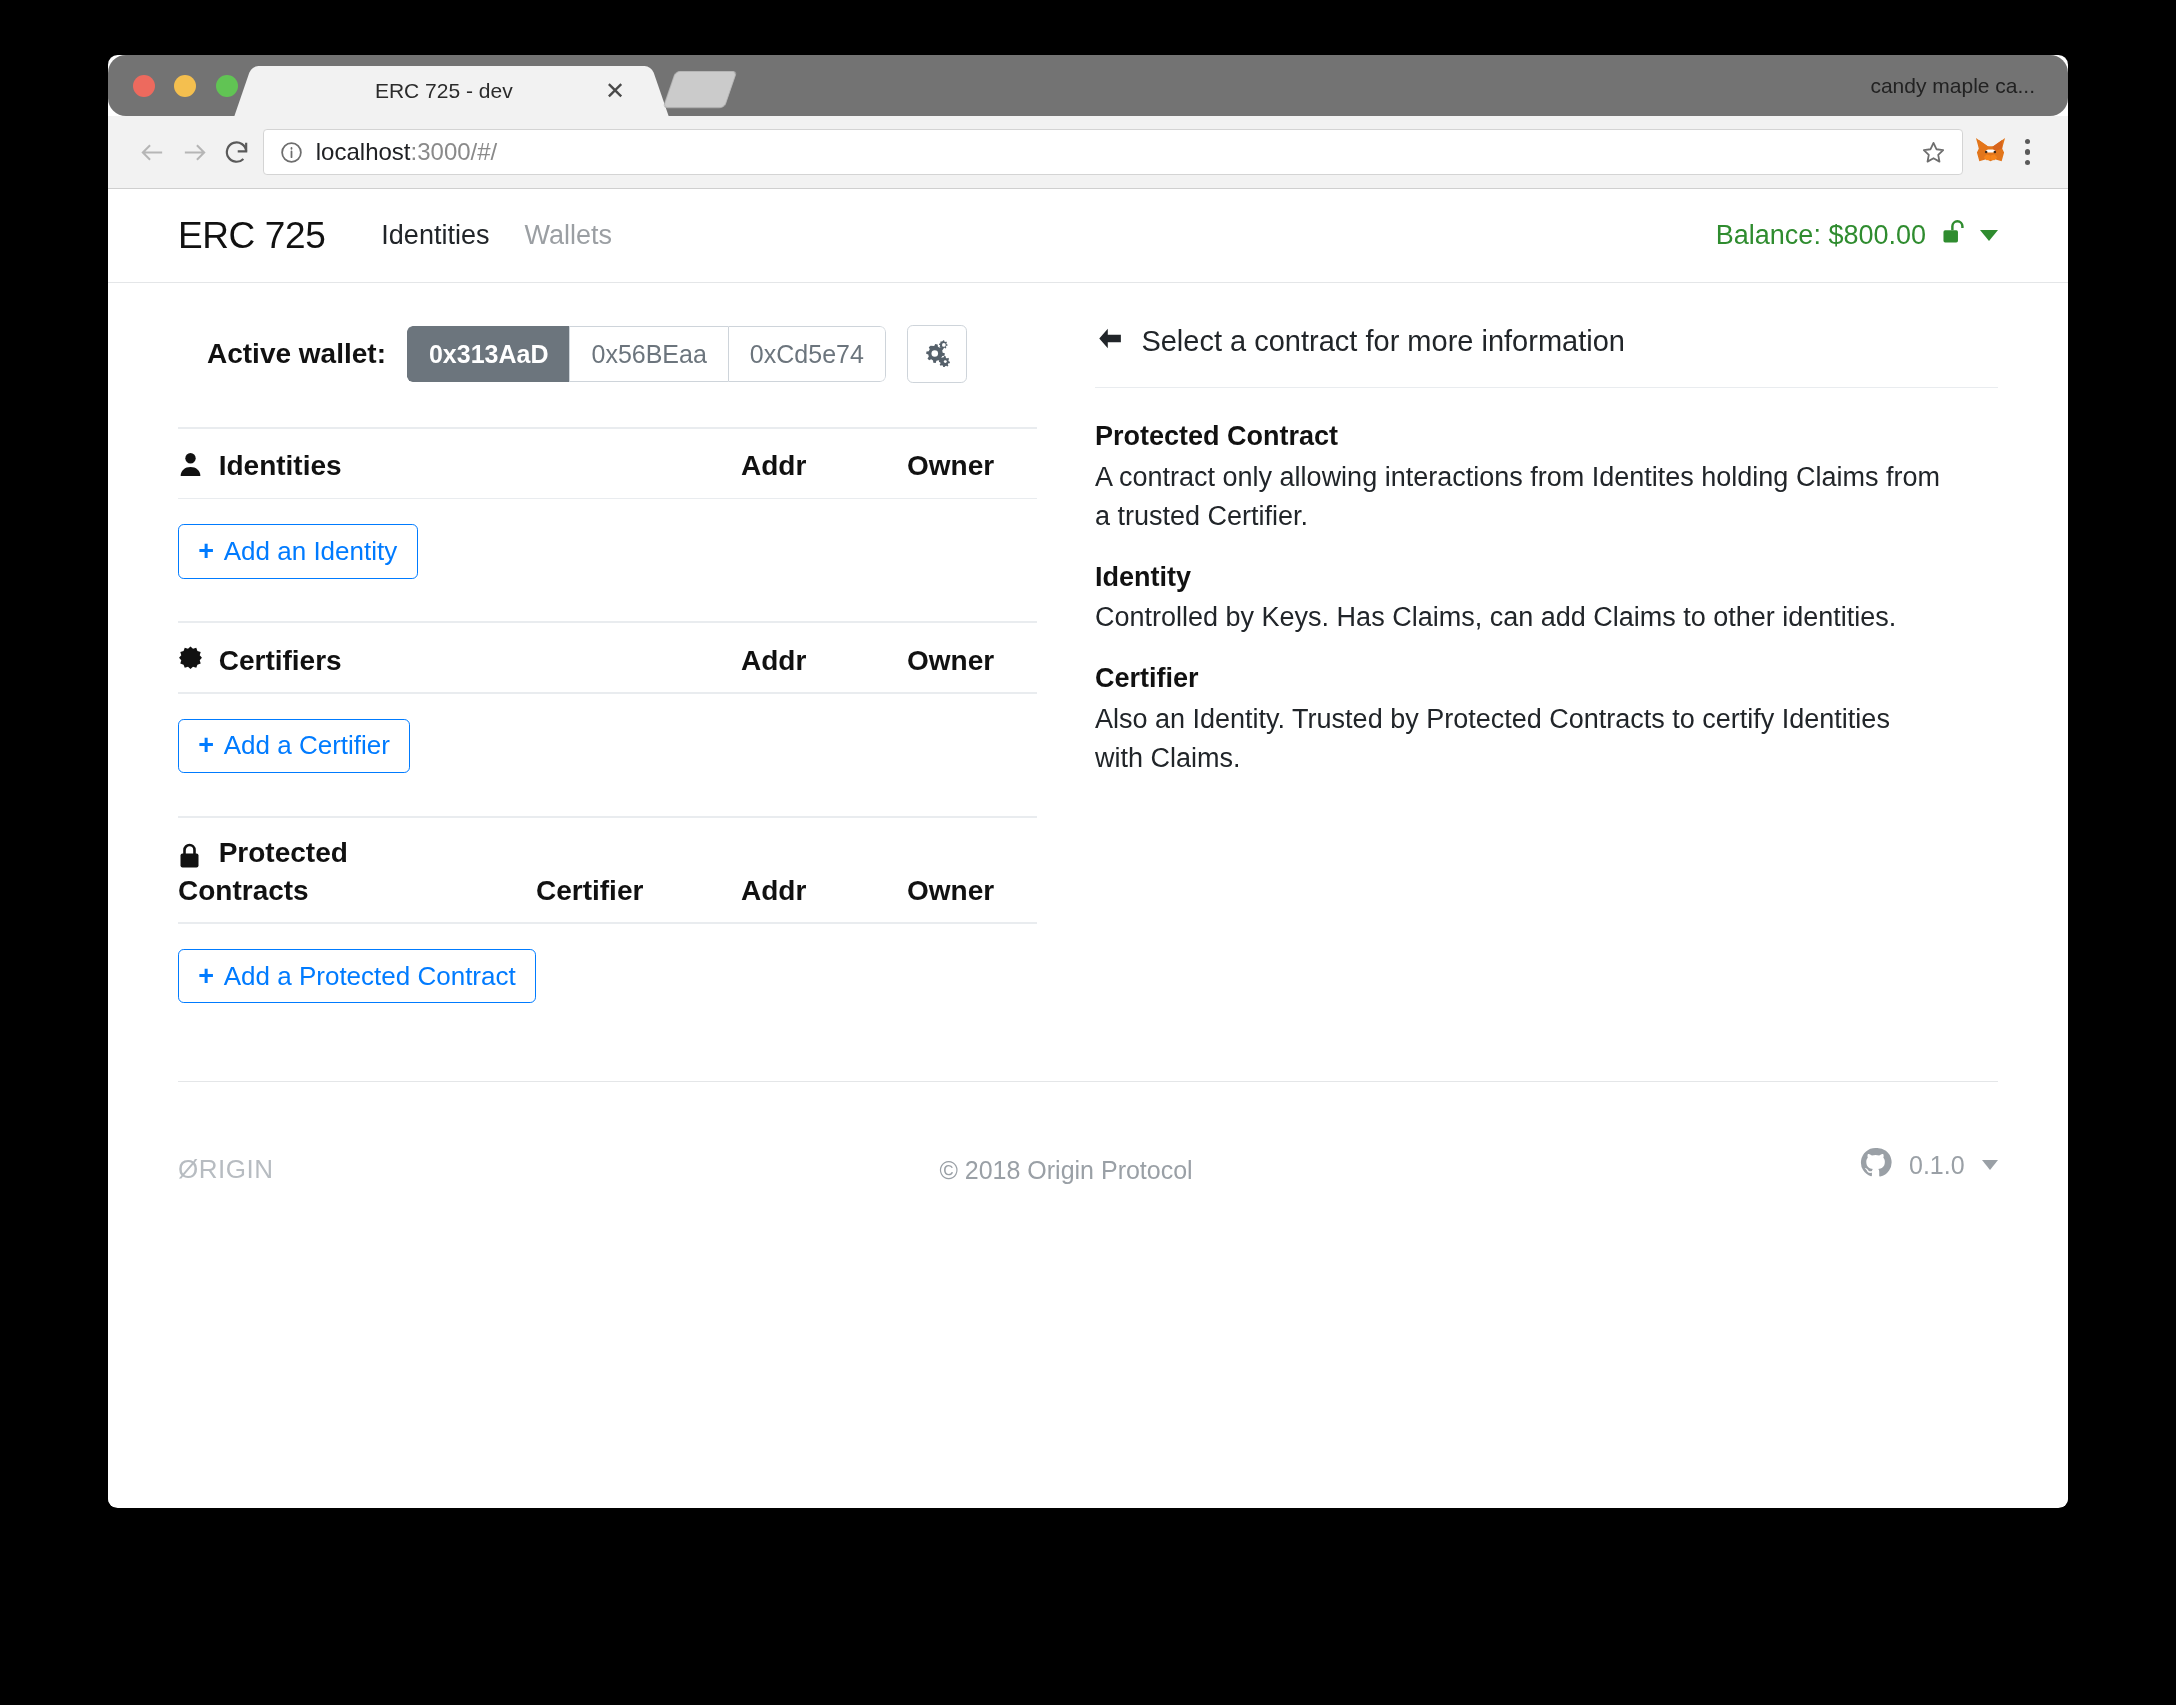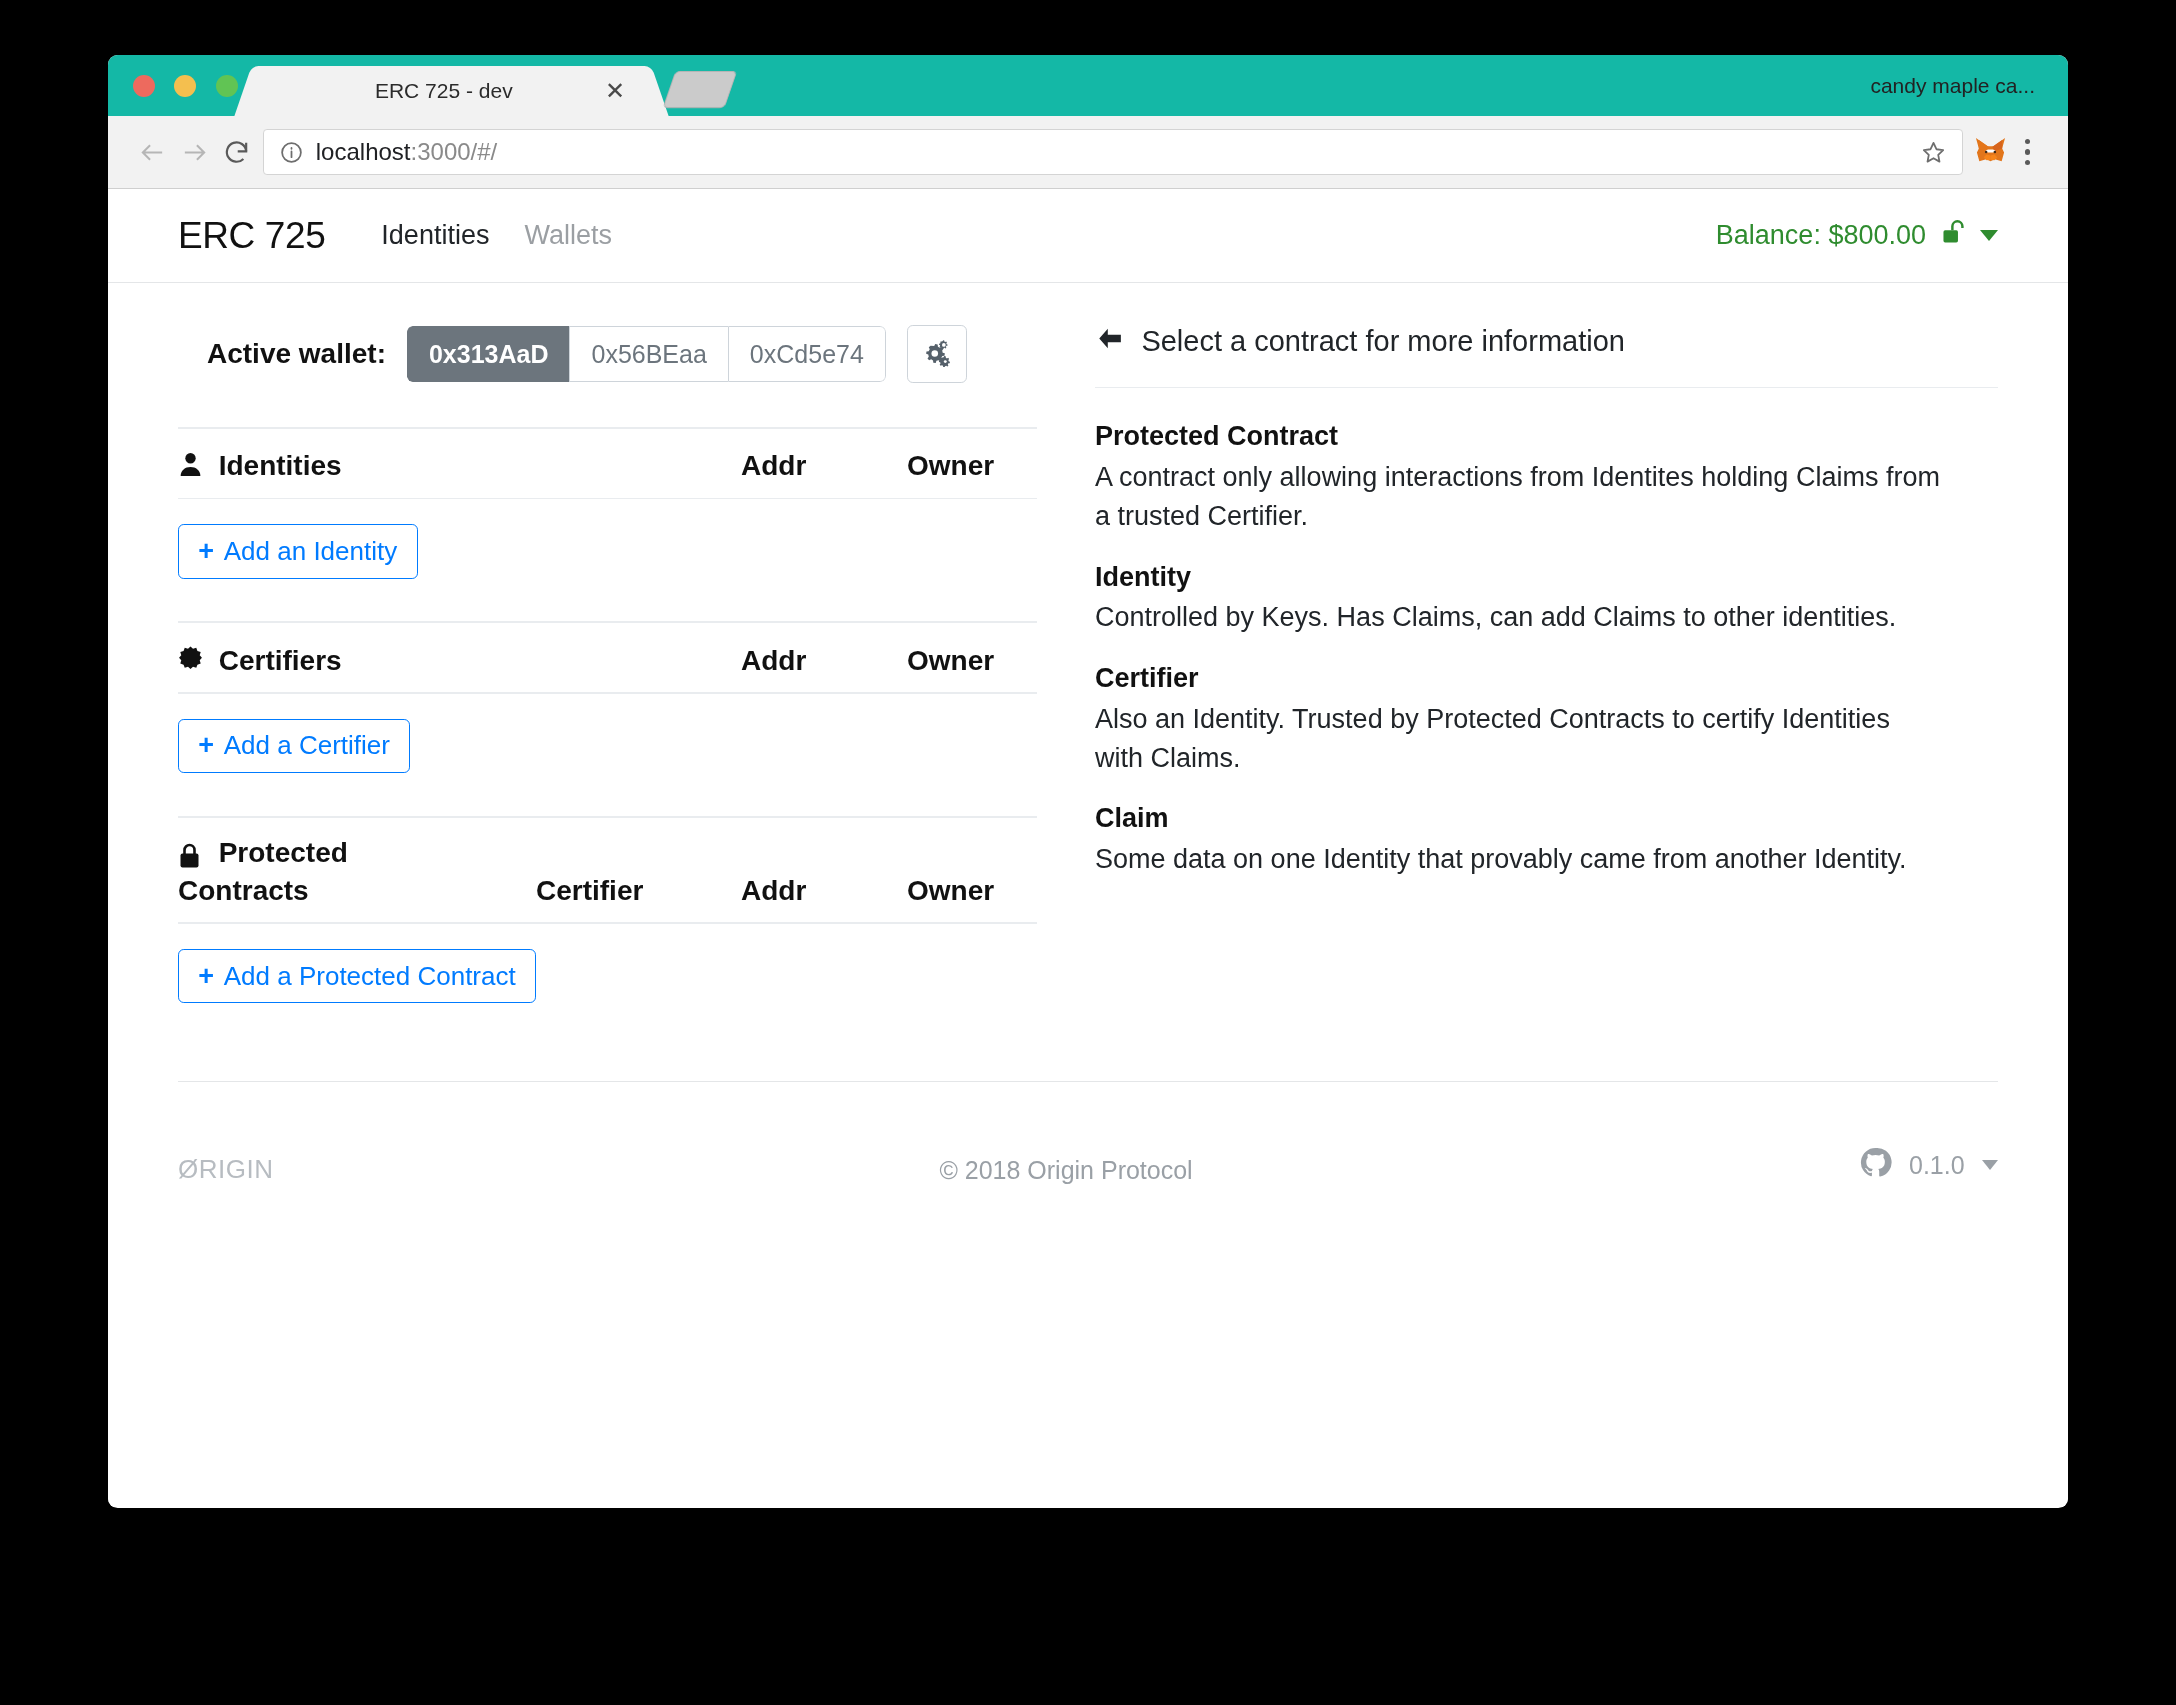--- a/index.html
+++ b/index.html
@@ -18,23 +18,24 @@
     background: #fff;
     border-radius: 9.7px;
     overflow: hidden;
     box-shadow: 0 1.9px 17.4px rgba(0,0,0,0.35);
   }
 
   
   #tab-strip {
     position: relative;
     height: 61px;
-    background: #14b8a6;
+    background: #737373;
     display: flex;
     align-items: flex-end;
+    border-radius: 18px;
   }
   #traffic-lights {
     position: absolute;
     left: 25px; top: 20px;
     display: flex; gap: 19.3px;
   }
   .tl-dot { width: 22px; height: 22px; border-radius: 50%; }
   .tl-red    { background: #ed6a5e; }
   .tl-yellow { background: #f4bf4f; }
   .tl-green  { background: #61c454; }
@@ -526,24 +527,20 @@
             <div class="def-desc">A contract only allowing interactions from Identites holding Claims from a trusted Certifier.</div>
           </div>
           <div>
             <div class="def-term">Identity</div>
             <div class="def-desc">Controlled by Keys. Has Claims, can add Claims to other identities.</div>
           </div>
           <div>
             <div class="def-term">Certifier</div>
             <div class="def-desc">Also an Identity. Trusted by Protected Contracts to certify Identities with Claims.</div>
           </div>
-          <div>
-            <div class="def-term">Claim</div>
-            <div class="def-desc">Some data on one Identity that provably came from another Identity.</div>
-          </div>
         </div>
       </div>
     </div>
 
     <div id="app-footer">
       <span id="footer-logo">ØRIGIN</span>
       <span id="footer-copy">© 2018  Origin Protocol</span>
       <span id="footer-right">
         <span>
           <svg width="33" height="33" viewBox="0 0 24 24" fill="#9aa0a6">

